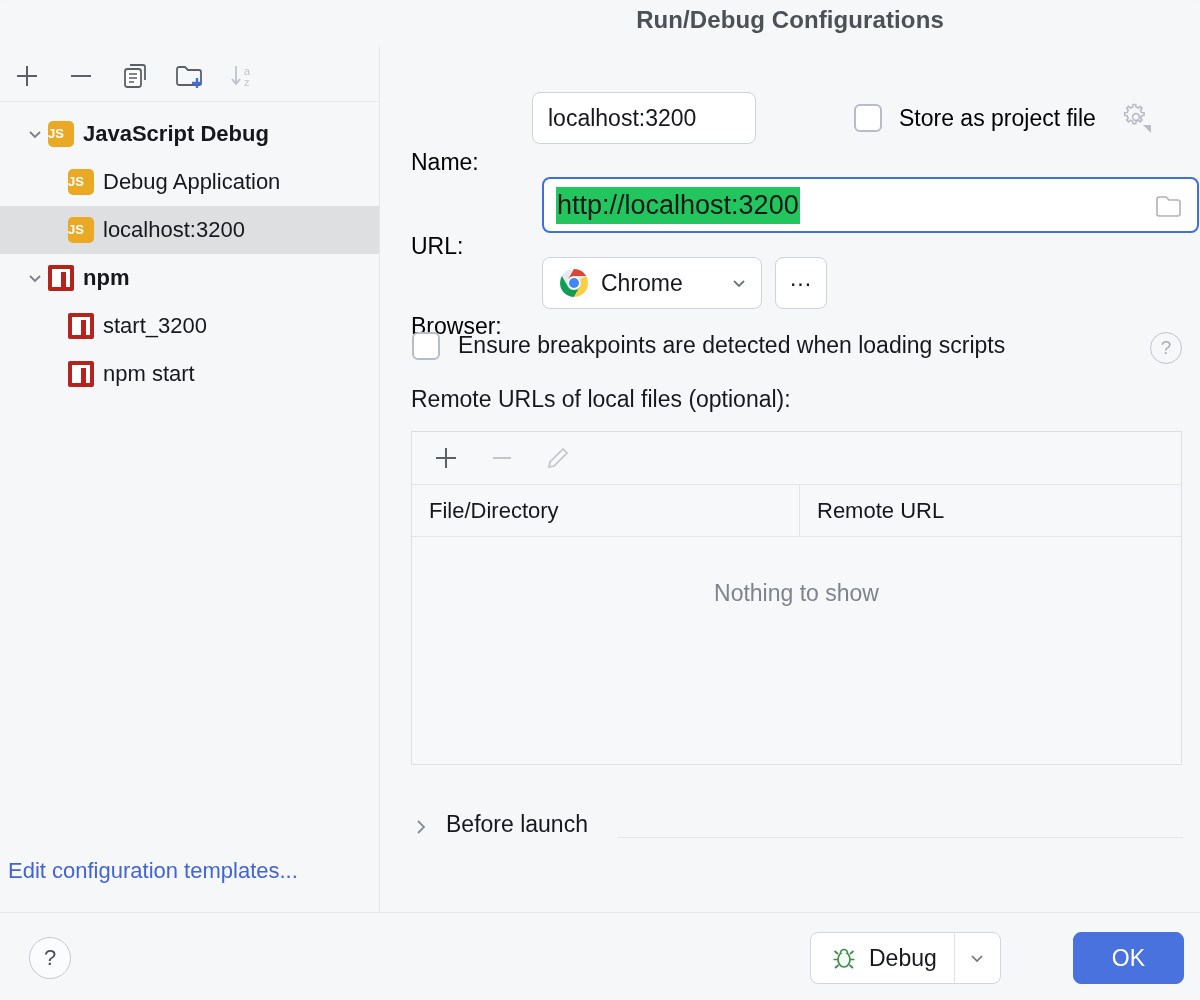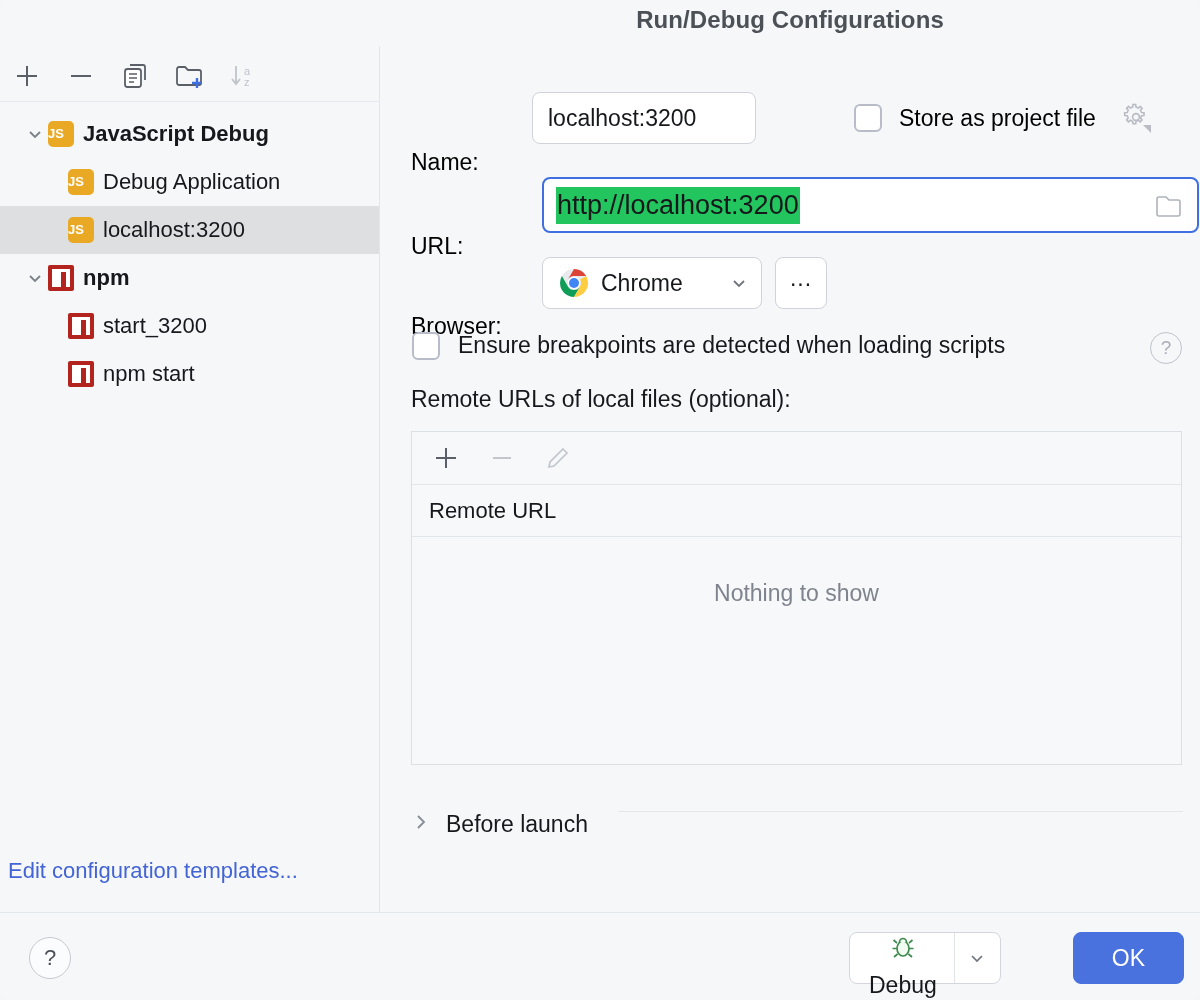--- a/index.html
+++ b/index.html
@@ -80,21 +80,21 @@
 
   #buttons { position: absolute; right: 16px; top: 932px; display: flex; align-items: center; gap: 24px; }
   .btn {
     height: 52px; border-radius: 8px; border: 1px solid #d3d6dc; background: #ffffff;
     font-size: 23px; color: #1b1e24; display: flex; align-items: center; justify-content: center;
     padding: 0 22px; cursor: pointer; white-space: nowrap;
   }
   .btn.disabled { color: #a6aab3; background: #f7f8fa; border-color: #e2e5ea; }
   .btn.primary { background: #4a72df; border-color: #4a72df; color: #ffffff; padding: 0 38px; margin-left: 48px; }
   #debug-split { display: flex; align-items: stretch; height: 52px; border: 1px solid #d3d6dc; border-radius: 8px; background: #fff; cursor: pointer; }
-  #debug-main { display: flex; align-items: center; gap: 11px; padding: 0 17px 0 19px; font-size: 23px; color: #16181c; flex-direction: column; }
+  #debug-main { display: flex; align-items: center; gap: 11px; padding: 0 17px 0 19px; font-size: 23px; color: #16181c; }
   #debug-arrow { width: 46px; display: flex; align-items: center; justify-content: center; border-left: 1px solid #e0e3e8; }
 
   
   #right { position: absolute; left: 380px; top: 46px; width: 820px; height: 866px; }
 
   .row { position: absolute; display: flex; align-items: center; }
   .flabel { font-size: 23px; color: #000000; }
 
   #name-label { left: 31px; top: 103px; }
   #name-input {
@@ -151,21 +151,21 @@
   .tt-btn { width: 32px; height: 32px; display: flex; align-items: center; justify-content: center; cursor: default; }
   #table-head { height: 52px; display: flex; align-items: center; border-bottom: 1px solid #e2e5ea; }
   .th { font-size: 22px; color: #16181c; padding-left: 17px; }
   .th.c1 { width: 388px; border-right: 1px solid #e2e5ea; height: 100%; display: flex; align-items: center; }
   .th.c2 { flex: 1; display: flex; align-items: center; height: 100%; }
   #table-empty {
     height: 226px; display: flex; align-items: flex-start; justify-content: center;
     font-size: 23px; color: #7f838d; padding-top: 43px;
   }
 
-  #before-launch { position: absolute; left: 32px; top: 765px; width: 771px; display: flex; align-items: flex-start; gap: 16px; cursor: pointer; }
+  #before-launch { position: absolute; left: 32px; top: 765px; width: 771px; display: flex; align-items: flex-end; gap: 16px; cursor: pointer; }
   #bl-label { font-size: 23px; color: #16181c; white-space: nowrap; }
   #bl-line { flex: 1; height: 1px; background: #e3e6ea; margin-left: 14px; }
 
   svg { display: block; }
 </style>
 </head>
 <body>
 
 <div id="dialog">
 
@@ -334,20 +334,21 @@
               <path d="M5 14 H23" stroke="#c2c6cd" stroke-width="2" fill="none"></path>
             </svg>
         </div>
         <div class="tt-btn">
           <svg width="28" height="28" viewBox="0 0 28 28">
             <path d="M19 5 L23 9 L10 22 L5 23 L6 18 Z" stroke="#c2c6cd" stroke-width="1.7" fill="none"></path>
           </svg>
         </div>
       </div>
       <div id="table-head">
+        <div class="th c1">File/Directory</div>
         <div class="th c2">Remote URL</div>
       </div>
       <div id="table-empty">Nothing to show</div>
     </div>
 
     <div id="before-launch">
       <span>
         <svg width="18" height="22" viewBox="0 0 18 22">
             <path d="M6 5 L12 11 L6 17" stroke="#878c95" stroke-width="1.8" fill="none"></path>
           </svg>

